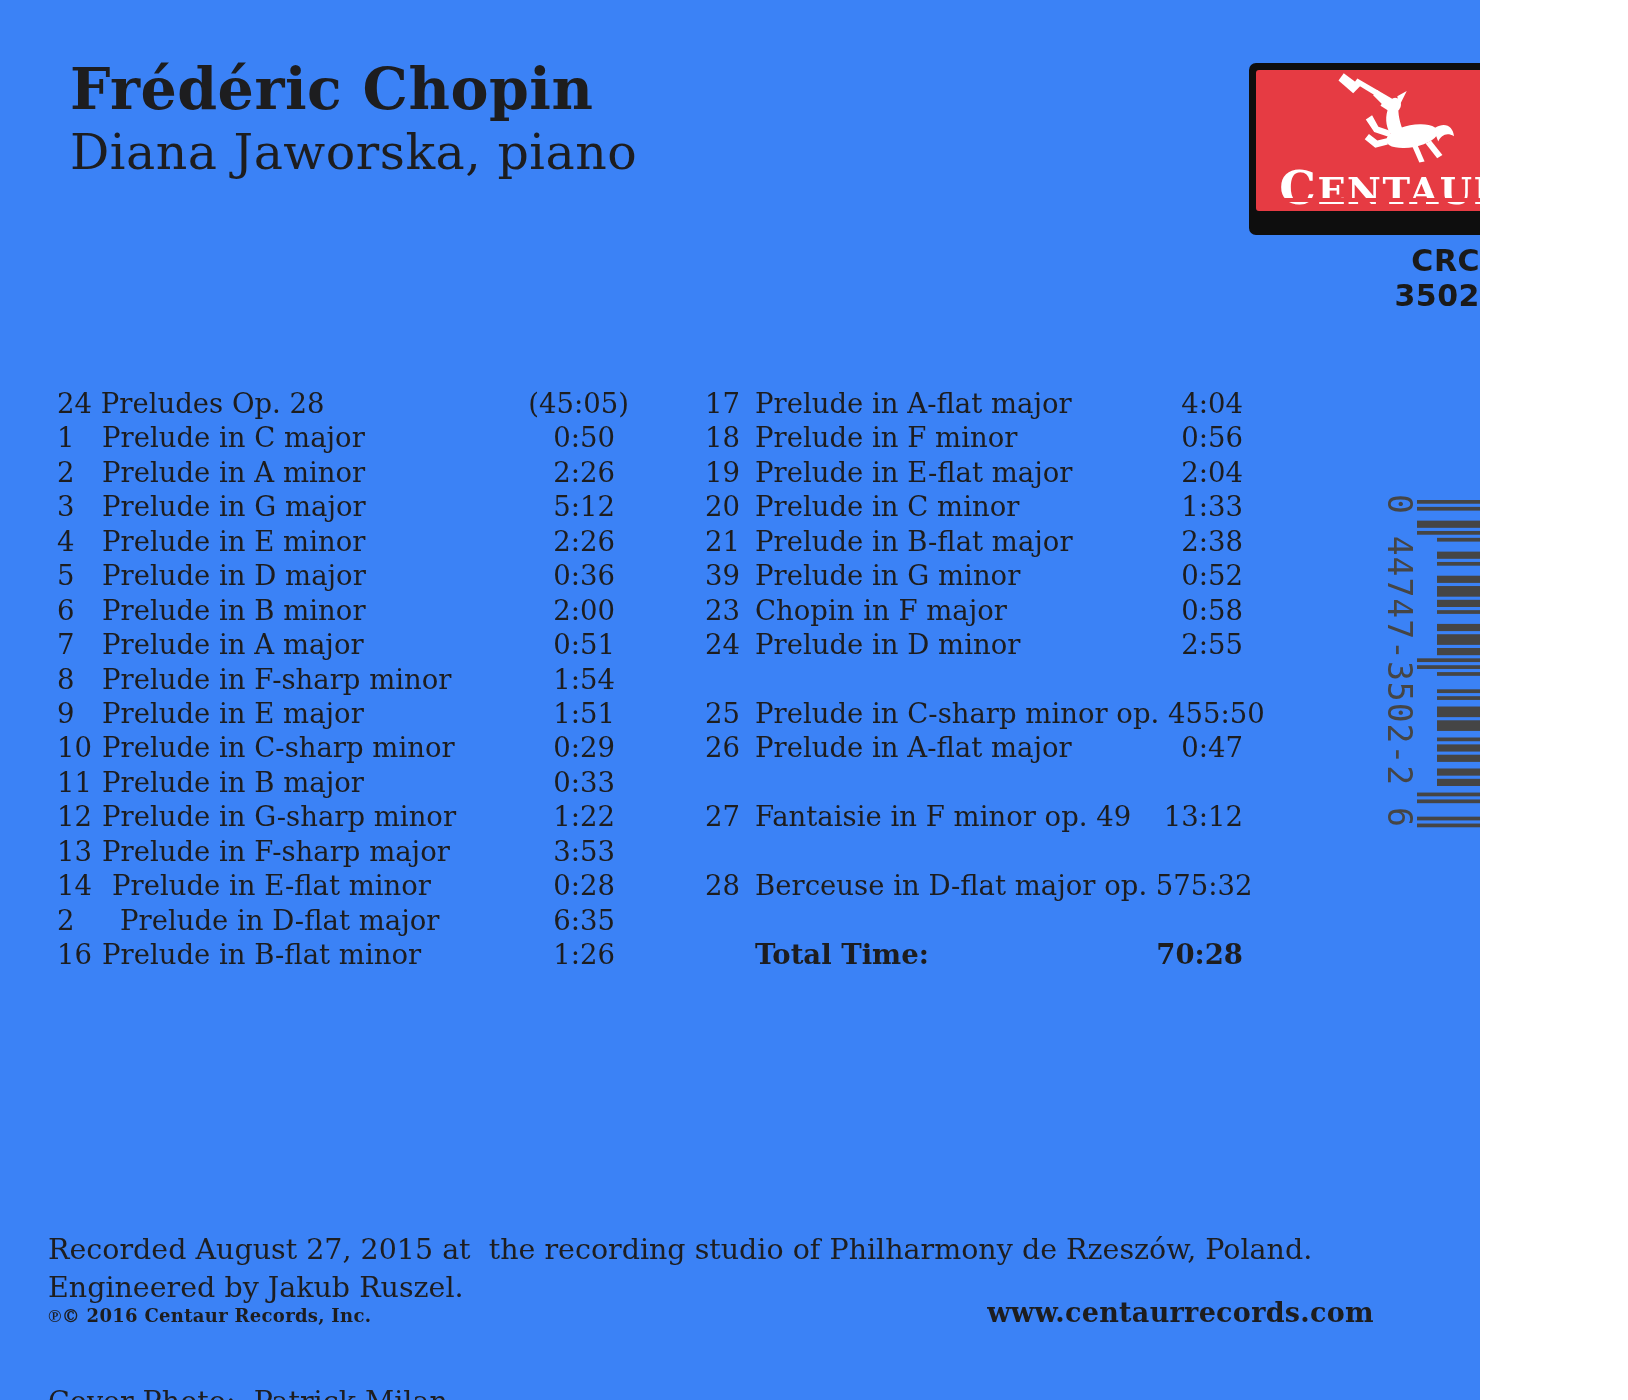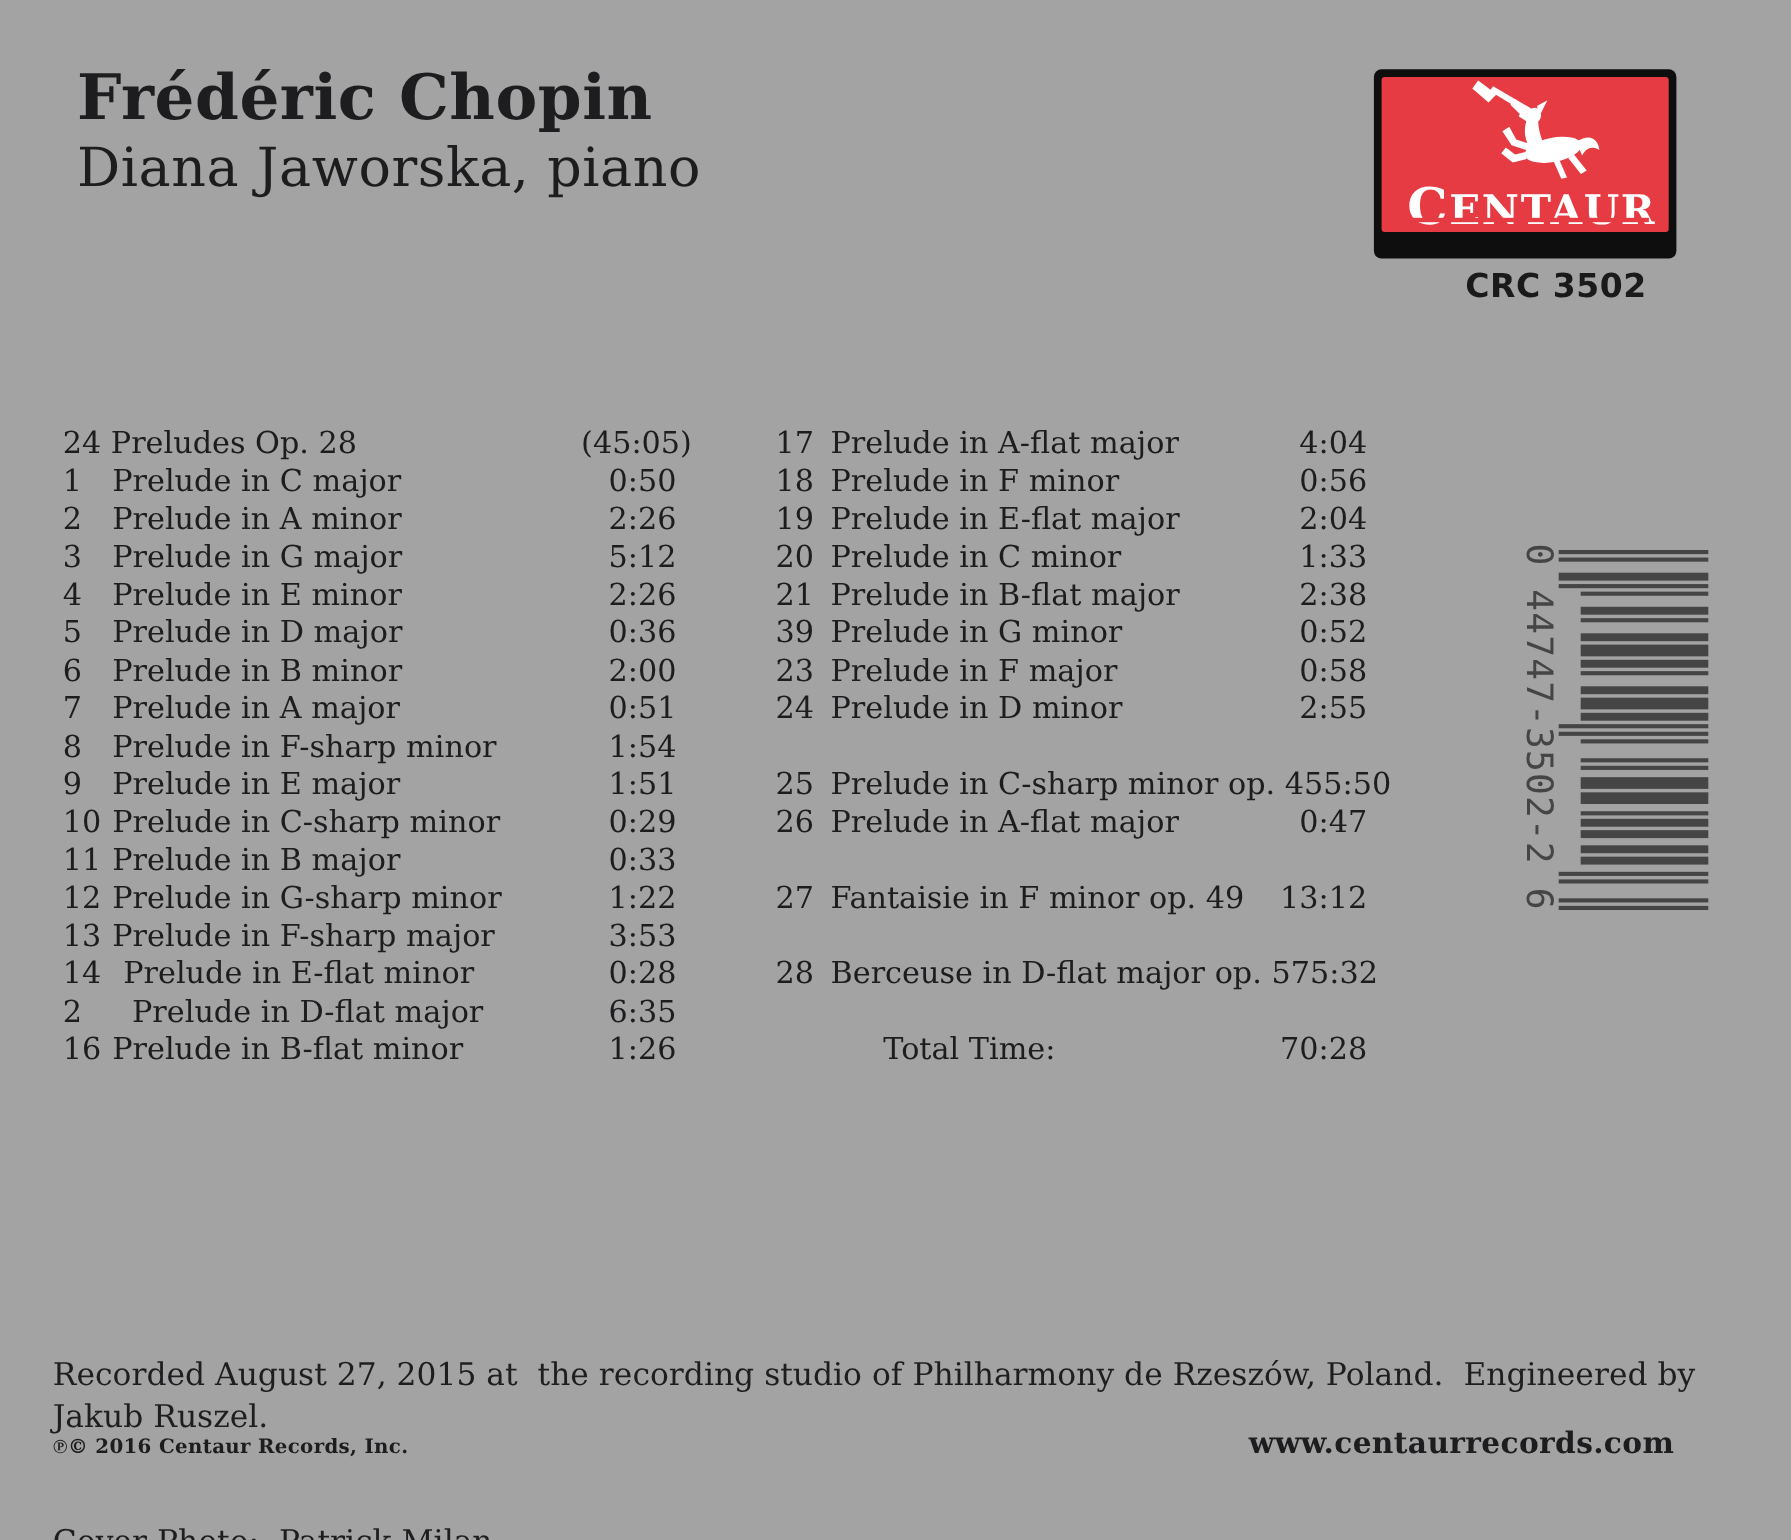--- a/index.html
+++ b/index.html
@@ -1,19 +1,19 @@
 <!DOCTYPE html>
 <html><head>
 <meta charset="utf-8">
 <style>
   html,body{margin:0;padding:0;background:#ffffff;}
   .page{
     position:relative;
-    width:1628px;height:1400px;
-    background:#a3a3a3;
+    width:1480px;height:1400px;
+    background:#3b82f6;
     font-family:"DejaVu Serif","Liberation Serif",serif;
     color:#1d1d1f;
     overflow:hidden;
   }
   
   .titles{position:absolute;left:70px;top:58px;}
   .composer{
     font-size:57px;font-weight:bold;line-height:62px;margin:0;letter-spacing:.5px;
   }
   .performer{
@@ -51,21 +51,21 @@
   .tracklist.right{left:705px;width:538px;}
   .trow{
     display:flex;align-items:center;height:34.45px;line-height:34.45px;
     white-space:nowrap;
   }
   .trow .num{flex:0 0 45px;}
   .tracklist.right .trow .num{flex:0 0 50px;}
   .trow .title{flex:0 1 auto;}
   .trow .time{margin-left:auto;text-align:right;}
   .trow.headrow .time{margin-right:-14px;}
-  .trow.totalrow{font-weight:normal;gap:48px;}
+  .trow.totalrow{font-weight:bold;}
   
   .barcode-box{position:absolute;left:1368px;top:466px;}
   .barcode-digits{
     font-family:"DejaVu Sans Mono","Liberation Mono",monospace;
     font-size:33px;letter-spacing:1px;
   }
   
   .credits{
     position:absolute;left:48px;top:1155px;
     font-size:28.5px;line-height:38px;white-space:pre-wrap;color:#1e1e20;
@@ -225,21 +225,21 @@
         <span class="title">Prelude in B-flat major</span>
         <span class="time">2:38</span>
       </div>
       <div class="trow">
         <span class="num">39</span>
         <span class="title">Prelude in G minor</span>
         <span class="time">0:52</span>
       </div>
       <div class="trow">
         <span class="num">23</span>
-        <span class="title">Prelude in F major</span>
+        <span class="title">Chopin in F major</span>
         <span class="time">0:58</span>
       </div>
       <div class="trow">
         <span class="num">24</span>
         <span class="title">Prelude in D minor</span>
         <span class="time">2:55</span>
       </div>
       <div class="trow"></div>
       <div class="trow">
         <span class="num">25</span>

